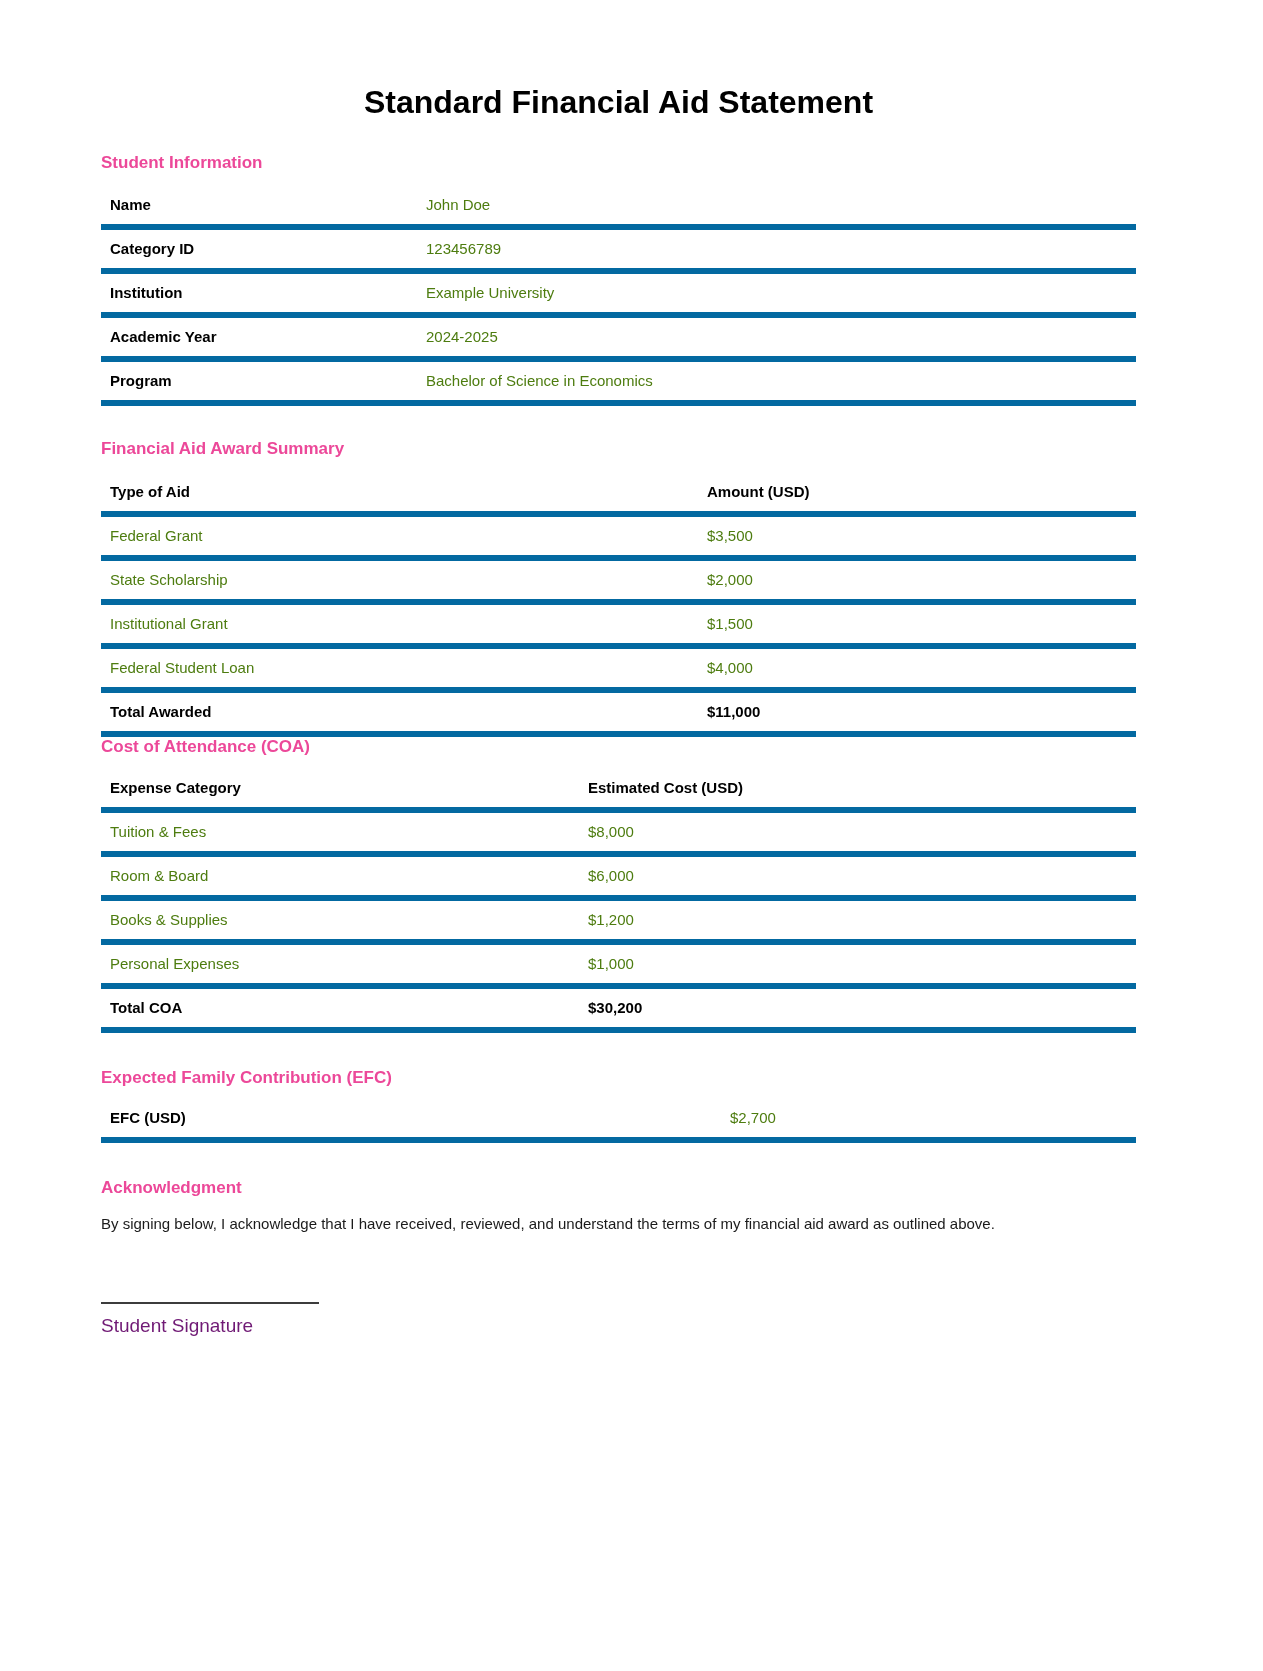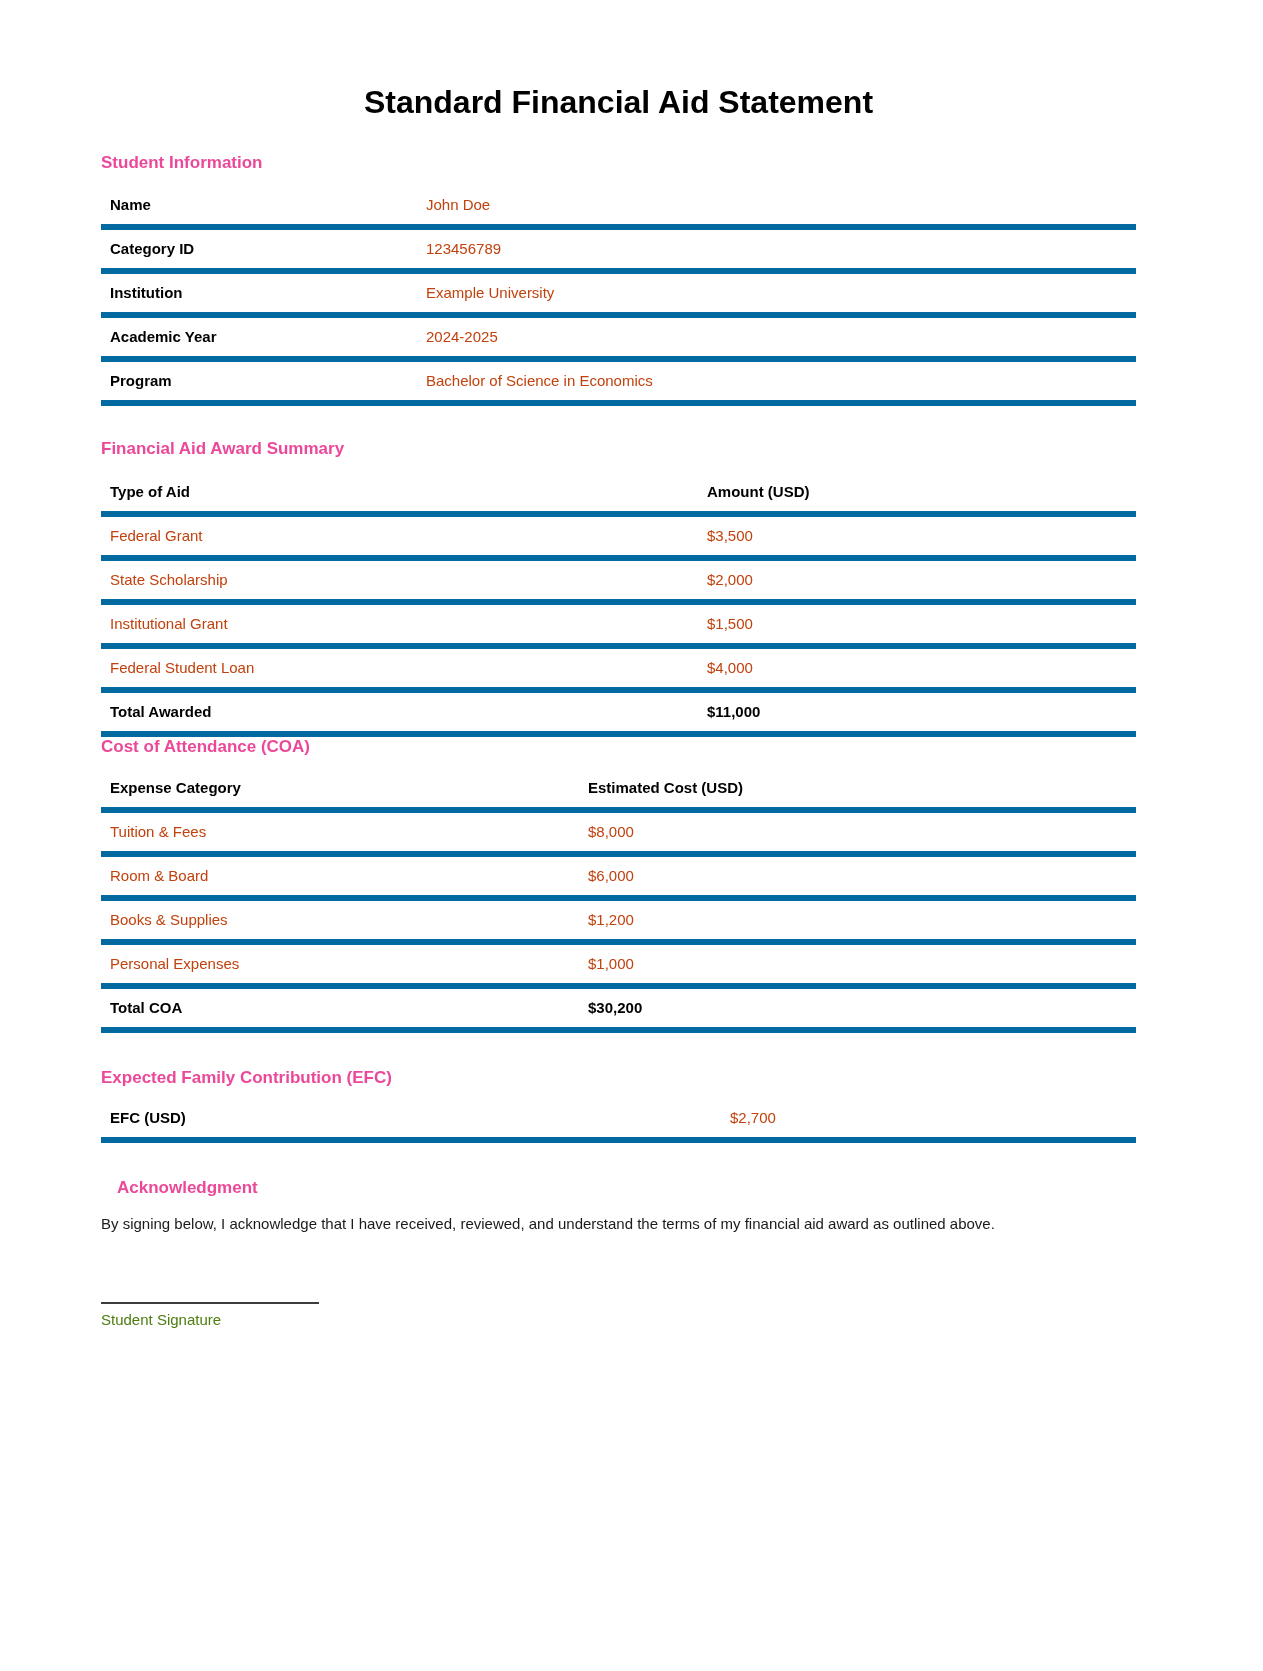--- a/index.html
+++ b/index.html
@@ -31,21 +31,21 @@
   h2.section-heading {
     font-size: 17px;
     line-height: 20px;
     font-weight: bold;
     color: #ec4899;
   }
   h2.mt-title { margin-top: 32px; }
   h2.mt-a { margin-top: 33px; }
   h2.mt-b { }
   h2.mt-c { margin-top: 35px; }
-  h2.mt-d { margin-top: 35px; margin-left: 16px; }
+  h2.mt-d { margin-top: 35px; }
 
   table.data-table {
     width: 100%;
     border-collapse: collapse;
     table-layout: fixed;
   }
   table.data-table th,
   table.data-table td {
     font-size: 15px;
     line-height: 18px;
@@ -54,21 +54,21 @@
     text-align: left;
     vertical-align: middle;
     white-space: nowrap;
     overflow: hidden;
   }
   table.data-table th {
     font-weight: bold;
     color: #000000;
   }
   td.label-cell { font-weight: bold; color: #000000; }
-  td.value-cell { font-weight: normal; color: #c2410c; }
+  td.value-cell { font-weight: normal; color: #4d7c0f; }
   tr.total-row td { font-weight: bold; color: #000000; }
 
   .tbl-si    { margin-top: 13px; }
   .tbl-award { margin-top: 14px; }
   .tbl-coa   { margin-top: 12px; }
   .tbl-efc   { margin-top: 11px; }
 
   .tbl-si    .col1 { width: 316px; }
   .tbl-award .col1 { width: 597px; }
   .tbl-coa   .col1 { width: 478px; }
@@ -80,24 +80,24 @@
     line-height: 18px;
     color: #1b1b1b;
   }
   .signature-line {
     margin-top: 69px;
     width: 218px;
     height: 0;
     border-top: 2px solid #3c3c3c;
   }
   .signature-label {
-    margin-top: 7px;
-    font-size: 15px;
+    margin-top: 13px;
+    font-size: 19px;
     line-height: 18px;
-    color: #4d7c0f;
+    color: #701a75;
   }
 </style>
 </head>
 <body>
 
 <div class="page">
   <div class="content">
 
     <h1 class="doc-title">Standard Financial Aid Statement</h1>
 

